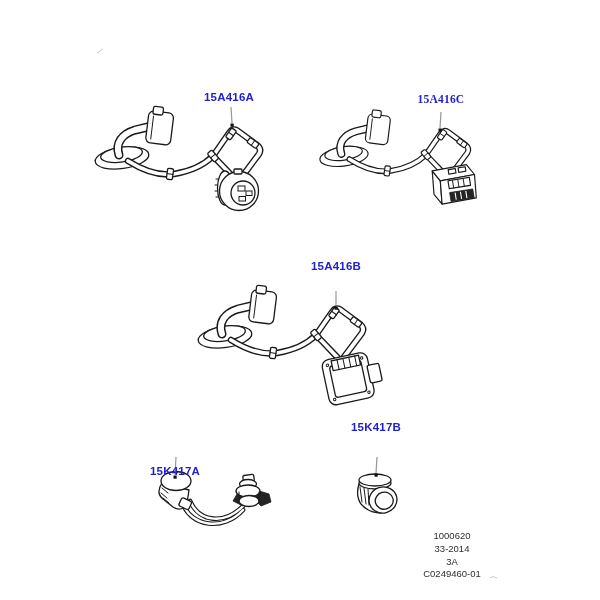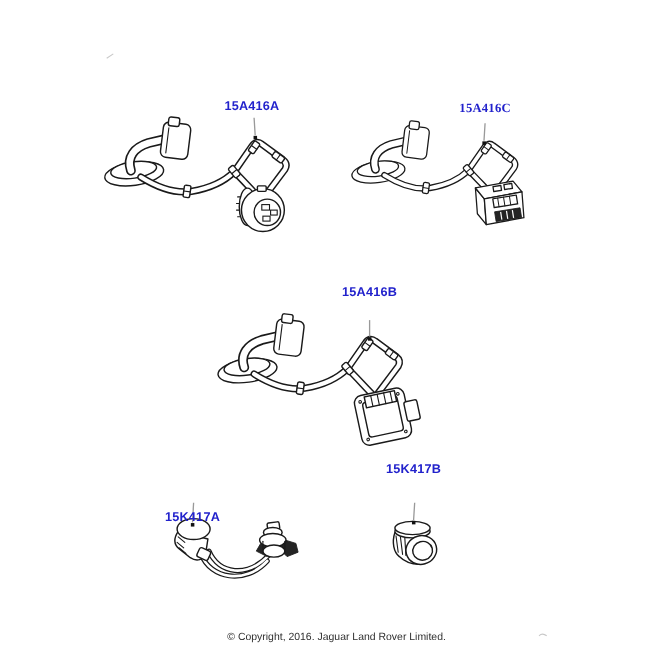--- a/index.html
+++ b/index.html
@@ -212,16 +212,21 @@
     <path class="stray" d="M 97,53 L 103,49"></path>
     <path class="stray" d="M 490,578 q 3,-3 7,0"></path>
   </svg>
 
   <div class="part-label" style="left:183px;top:91px;">15A416A</div>
   <div class="part-label" style="left:395px;top:93px;font-family:Liberation Serif, serif;">15A416C</div>
   <div class="part-label" style="left:290px;top:260px;">15A416B</div>
   <div class="part-label" style="left:129px;top:443px;margin-top:22px;">15K417A</div>
   <div class="part-label" style="left:330px;top:421px;">15K417B</div>
 
-
-  <div class="copyright">© Copyright, 2016. Jaguar Land Rover Limited.</div>
+  <div class="ref-block">
+    <div>1000620</div>
+    <div>33-2014</div>
+    <div>3A</div>
+    <div>C0249460-01</div>
+  </div>
+
 
 </div>
 
 </body></html>

